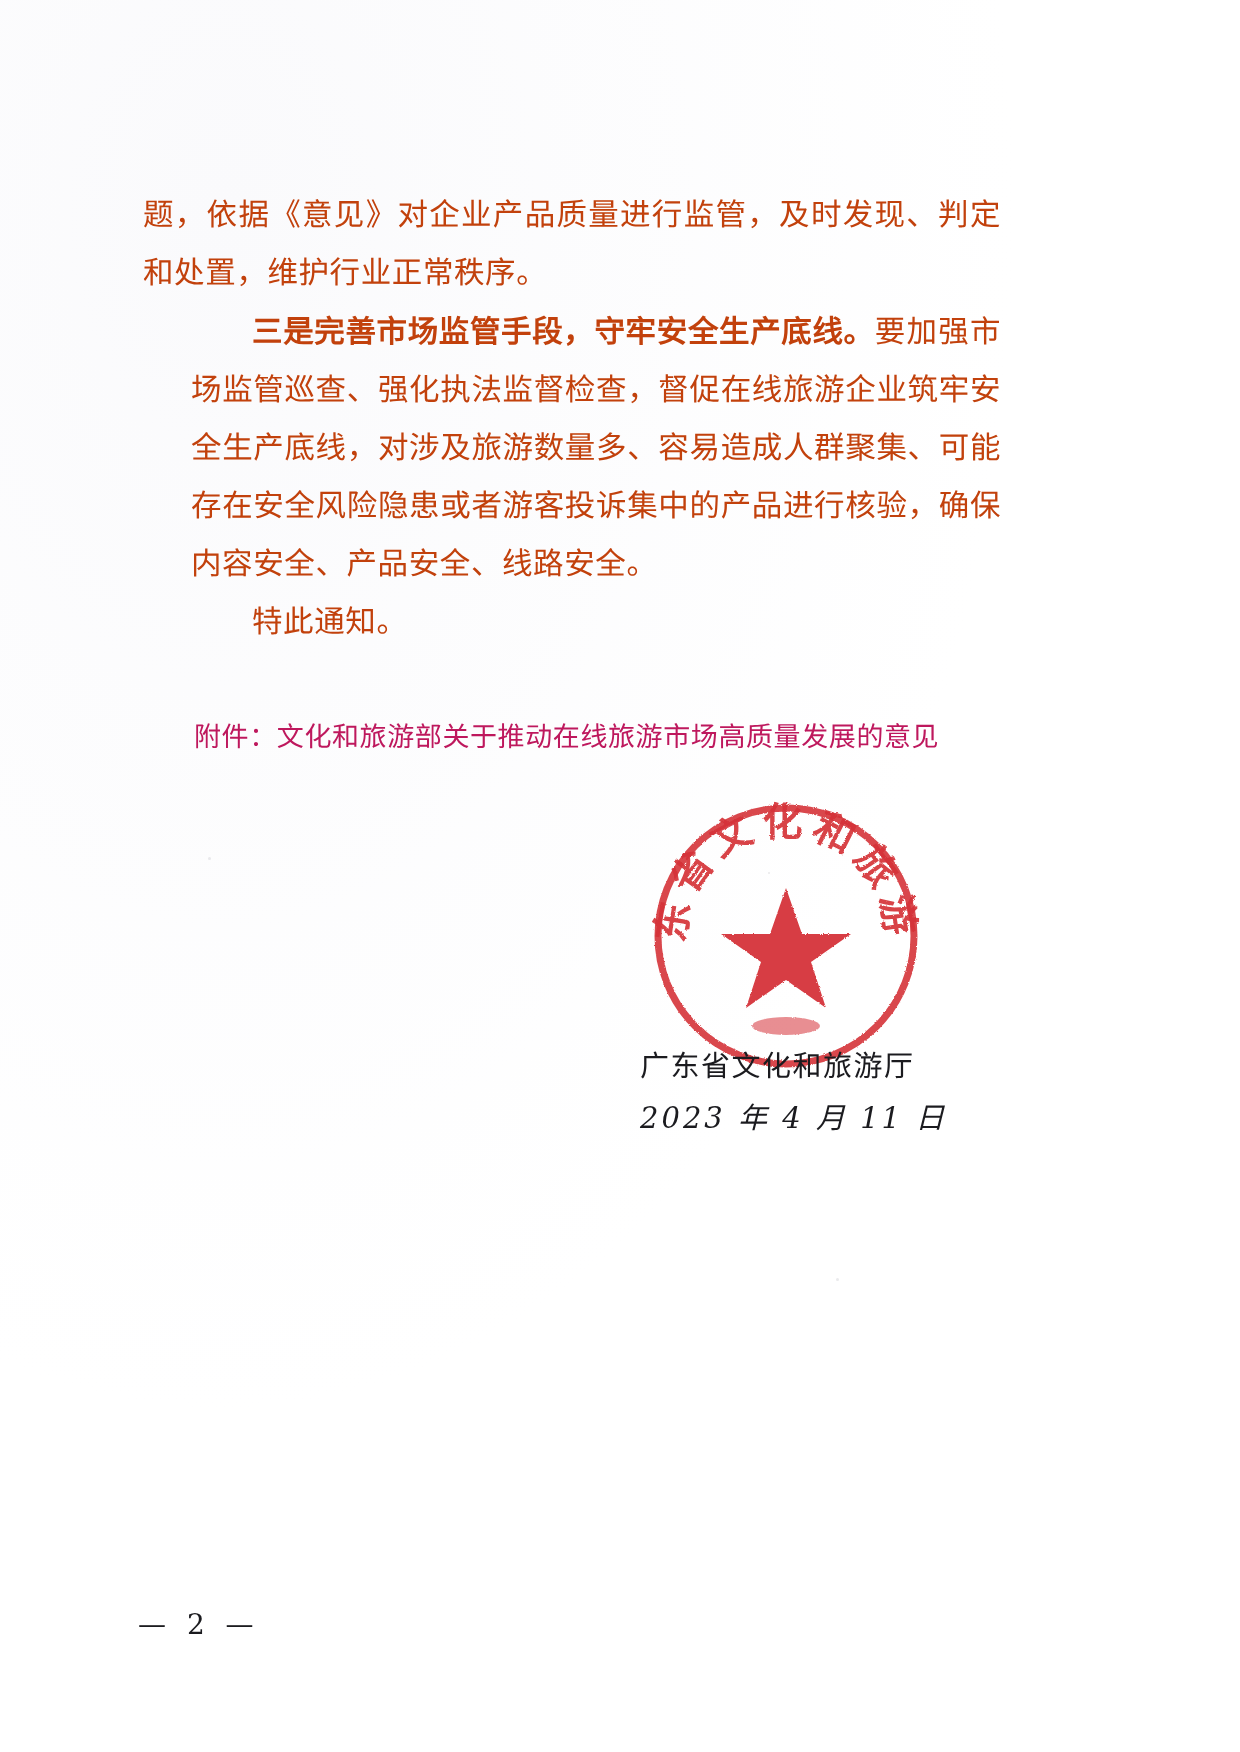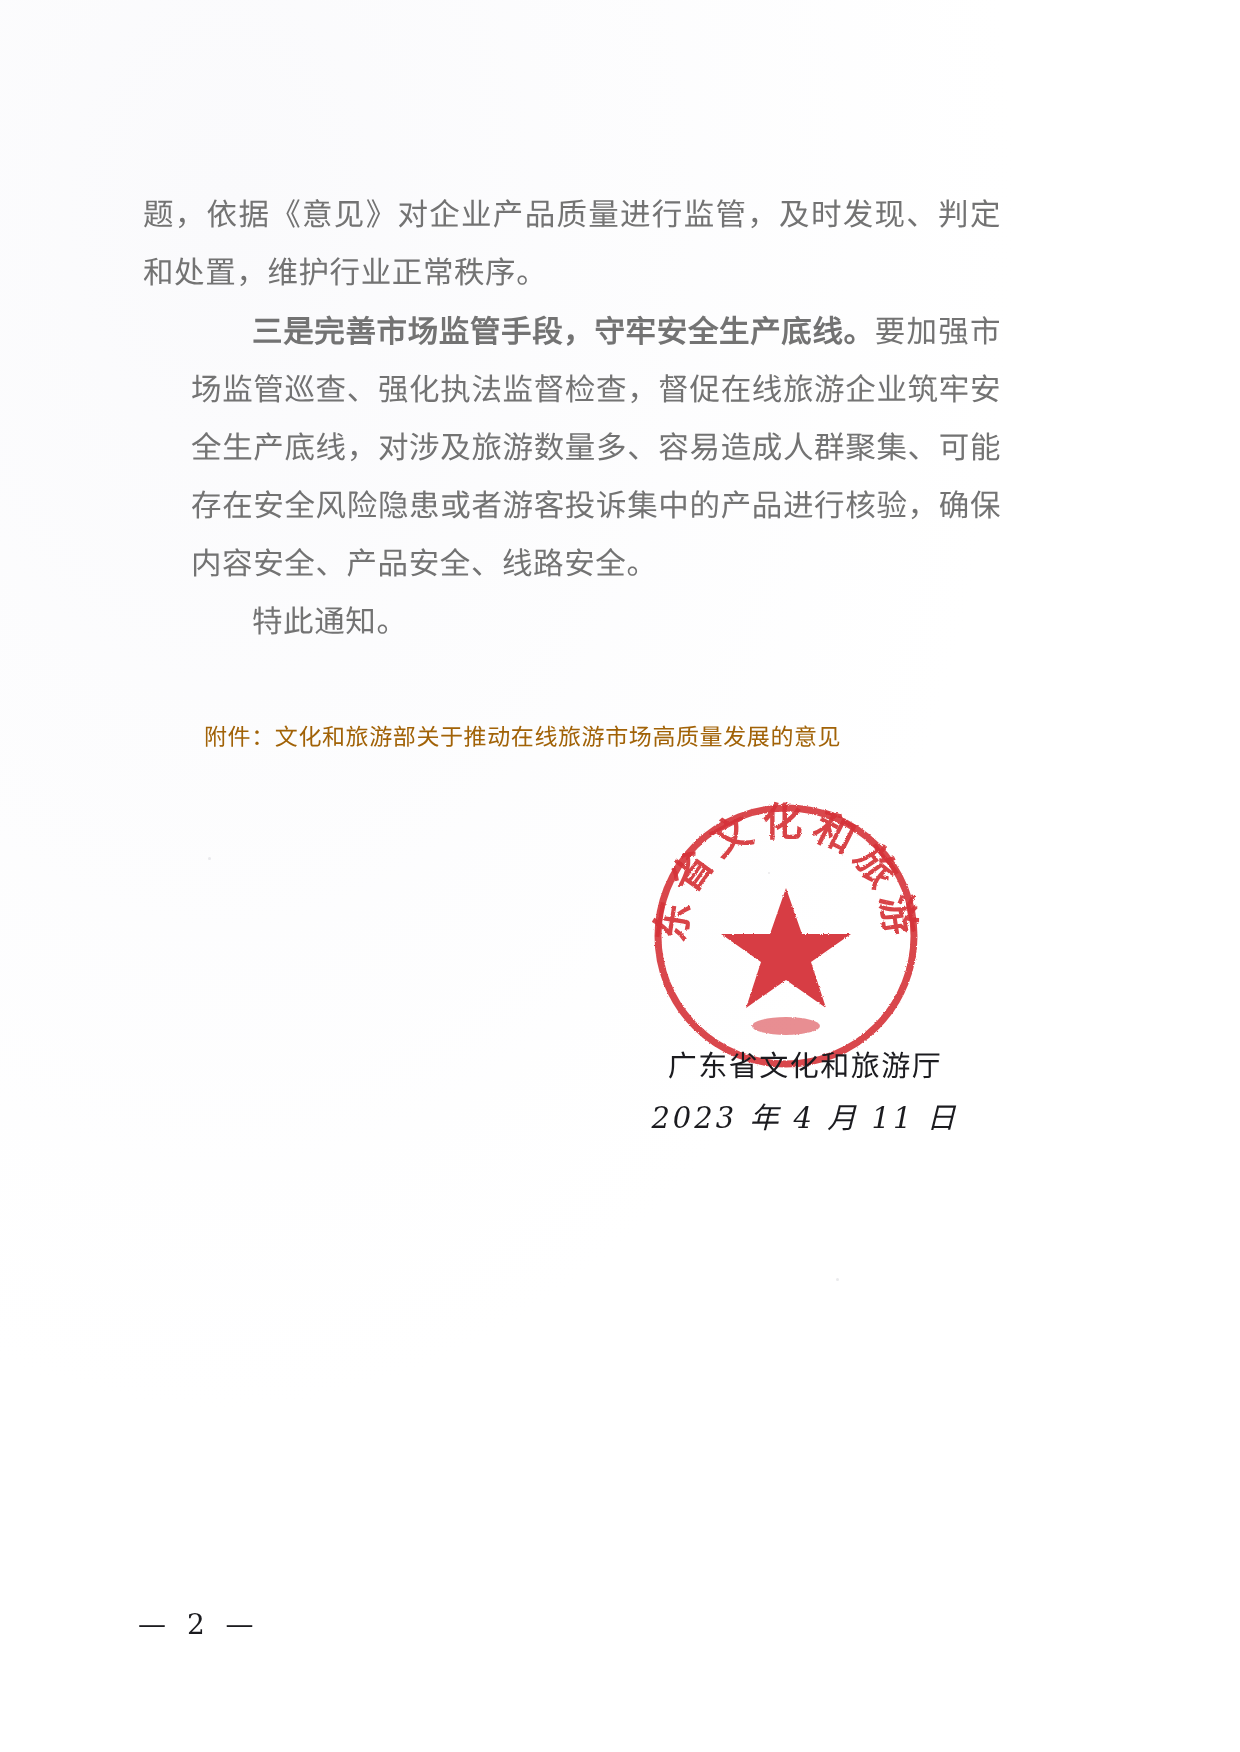--- a/index.html
+++ b/index.html
@@ -27,21 +27,21 @@
     pointer-events: none;
   }
 
   .body-text {
     position: absolute;
     left: 143px;
     top: 186px;
     width: 858px;
     font-size: 30.5px;
     line-height: 58px;
-    color: #737373;
+    color: #c2410c;
     letter-spacing: 0.6px;
     text-align: justify;
     text-justify: inter-character;
     font-family: "DejaVu Serif", "Liberation Serif", serif;
   }
 
   .para {
     margin: 0;
     text-align: justify;
     text-justify: inter-character;
@@ -53,26 +53,26 @@
     margin-left: 48px;
   }
 
   .lead {
     font-weight: bold;
     letter-spacing: 0px;
   }
 
   .attachment {
     position: absolute;
-    left: 143px;
+    left: 133px;
     top: 708px;
     width: 858px;
-    font-size: 23px;
+    font-size: 27px;
     line-height: 58px;
-    color: #a16207;
+    color: #be185d;
     letter-spacing: 0.6px;
     text-align: justify;
     text-justify: inter-character;
     text-indent: 61px;
     white-space: pre-wrap;
   }
 
   
   .seal {
     position: absolute;
@@ -88,21 +88,20 @@
   
   .sign-block {
     position: absolute;
     left: 640px;
     top: 1040px;
     width: 330px;
     color: #1b1b1f;
     font-size: 29px;
     line-height: 52px;
     letter-spacing: 1.5px;
-    text-align: center;
   }
   .sign-org { white-space: nowrap; }
   .sign-date {
     white-space: nowrap;
     letter-spacing: 3px;
     font-family: "DejaVu Serif", "Liberation Serif", serif;
     font-style: italic;
   }
 
   .page-number {

